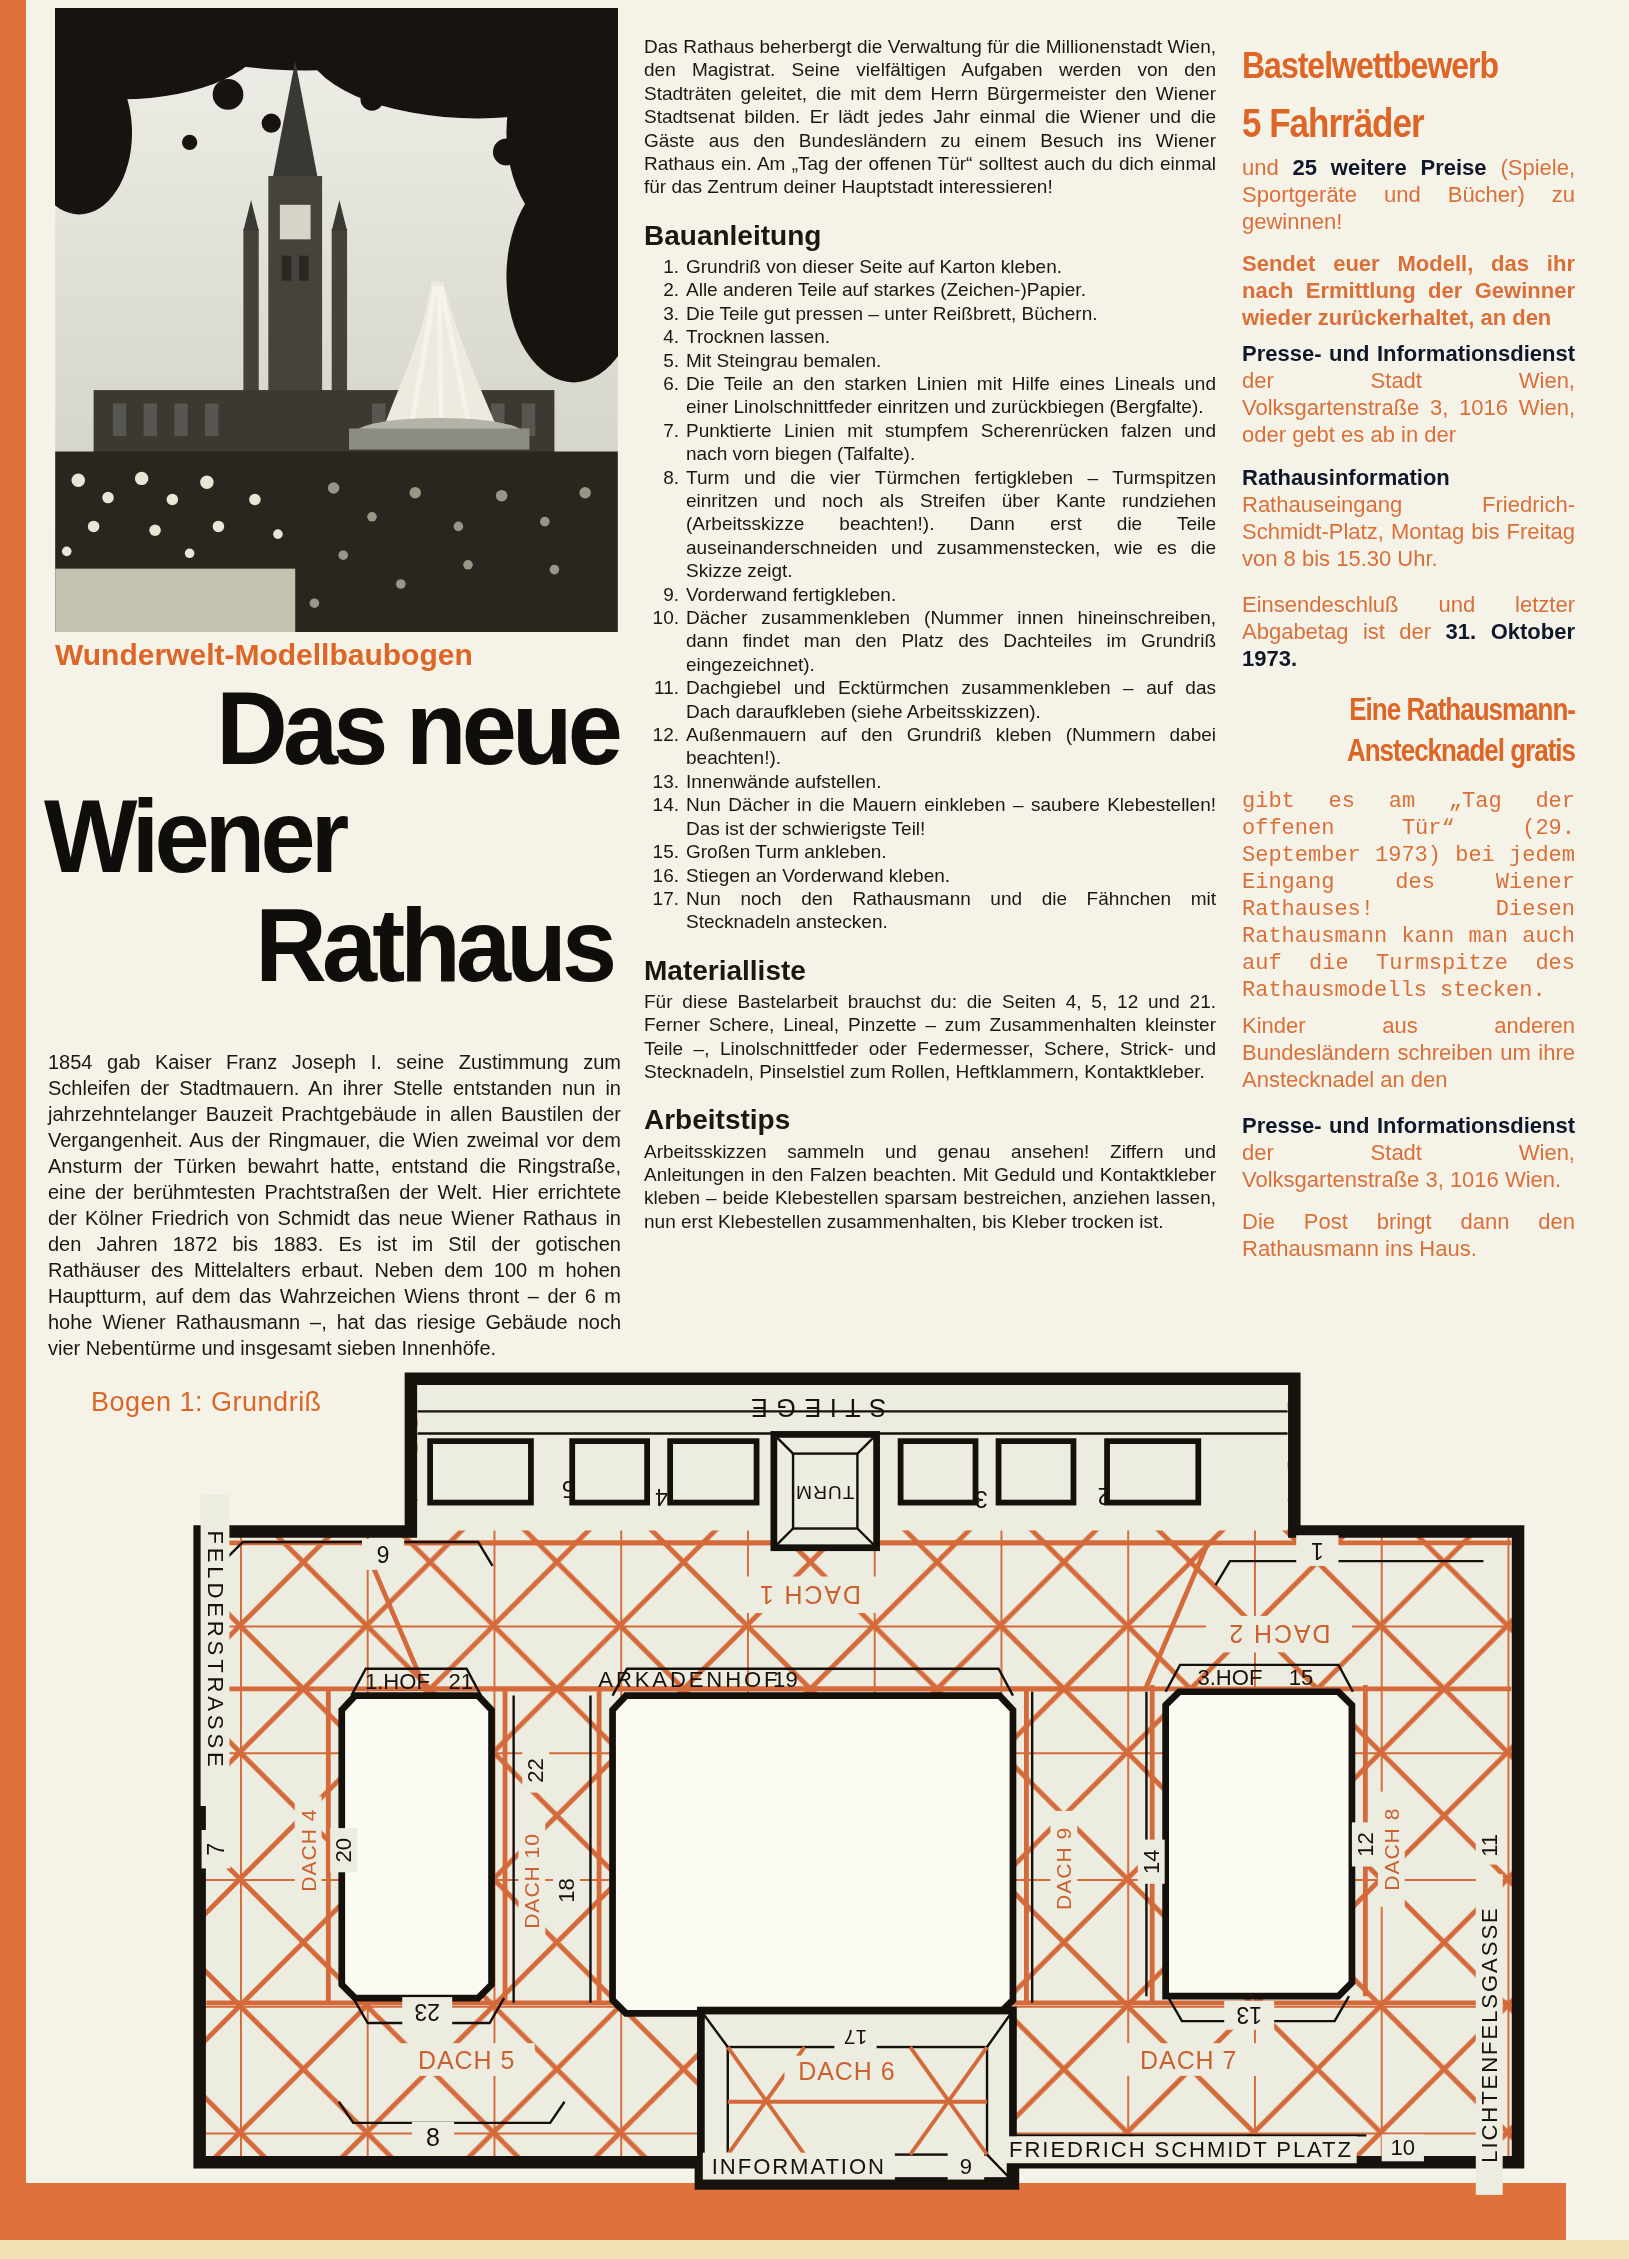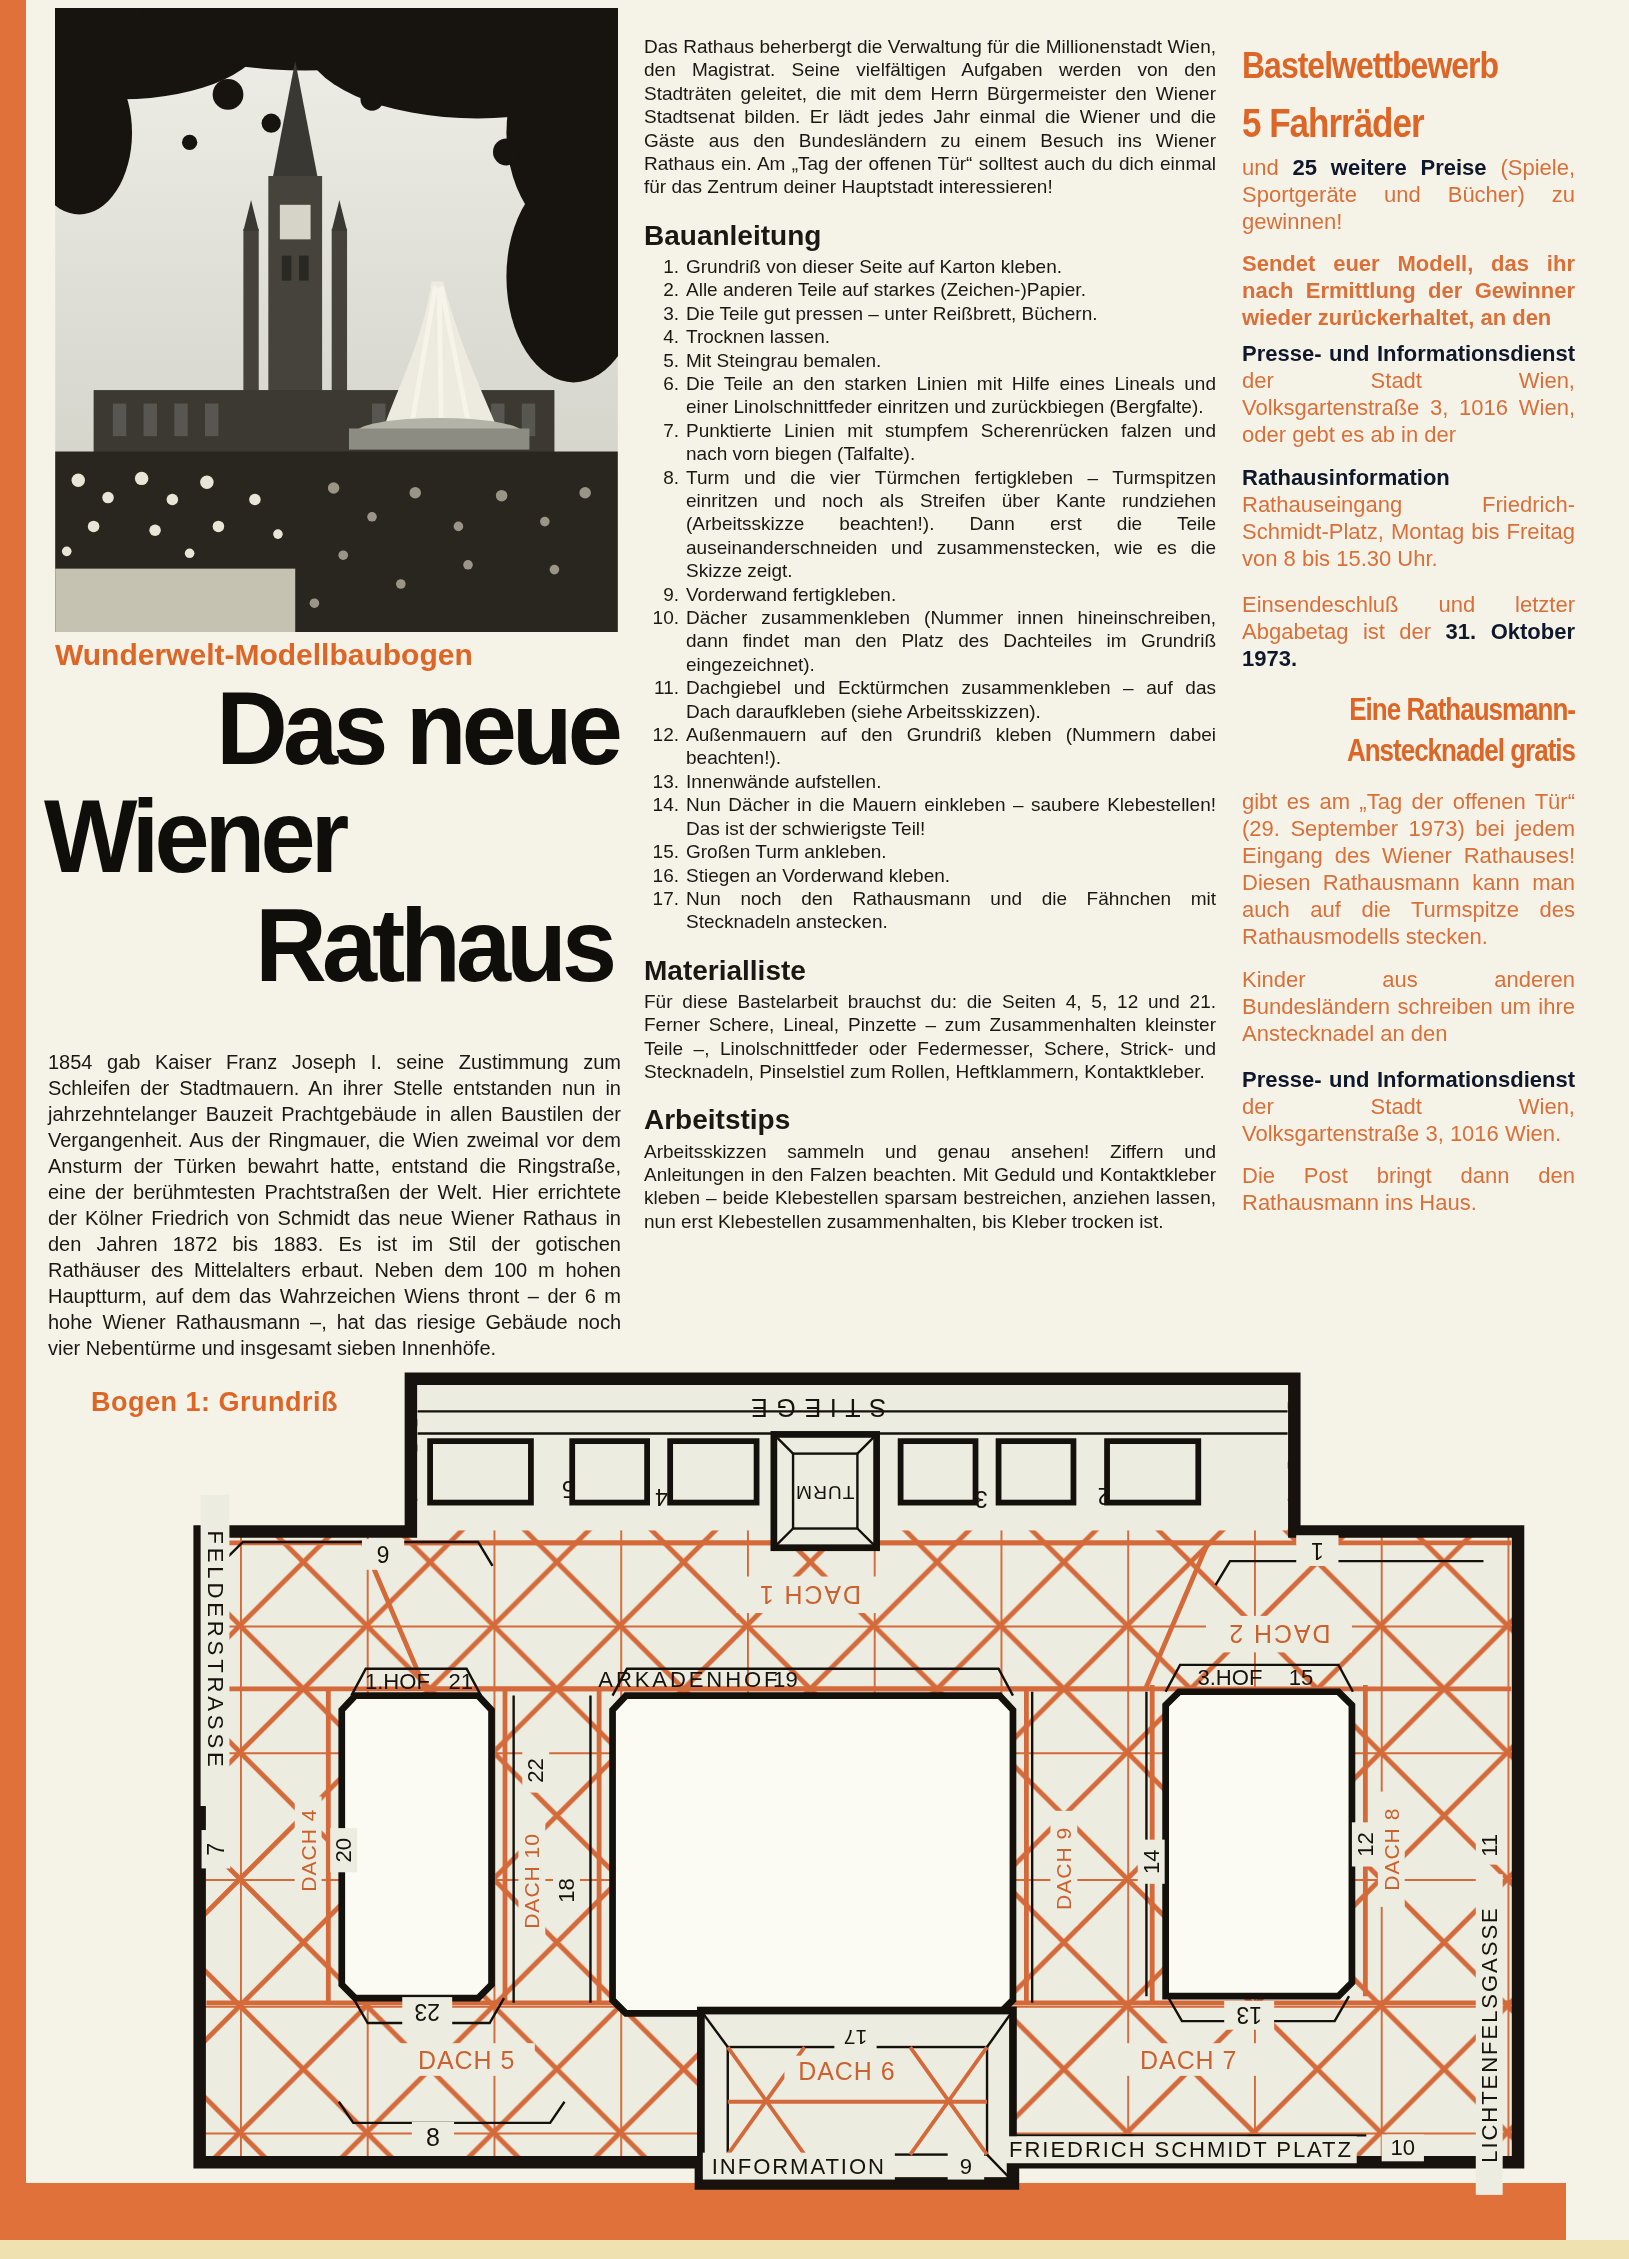--- a/index.html
+++ b/index.html
@@ -27,21 +27,21 @@
   ol.steps li::before{content:counter(step) ".";position:absolute;left:0;width:35px;text-align:right;}
   #right-col{left:1242px;top:50px;width:333px;font-size:22px;line-height:27px;color:#da6f38;}
   #right-col p{margin:0 0 15.4px 0;text-align:justify;}
   #right-col b{color:#0f172a;}
   .display{display:inline-block;font-weight:bold;color:#dd6526;letter-spacing:-1px;
            transform:scaleY(1.18);transform-origin:left top;}
   #rc-h1{font-size:32px;margin:0 0 25px 0;}
   #rc-h2{font-size:35px;margin:3.8px 0 21px 0;}
   #rc-h3{font-size:26px;line-height:35px;margin:17.3px 0 29px 0;text-align:right;}
   
-  #bogen-caption{left:91px;top:1387px;font-size:27px;font-weight:bold;color:#dd6526;letter-spacing:0.5px;}
+  #bogen-caption{left:91px;top:1387px;font-size:27px;font-weight:normal;color:#dd6526;letter-spacing:0.5px;}
   #plan{left:113px;top:1372px;}
 </style>
 </head>
 <body>
 
 <div class="abs" id="left-bar"></div>
 <div class="abs" id="bottom-band"></div>
 <div class="abs" id="bottom-strip"></div>
 
 <svg class="abs" id="photo" style="left:55px;top:7.7px;" width="563" height="624" viewBox="0 0 586 650">
@@ -174,21 +174,21 @@
 
 <div class="abs" id="right-col">
   <div><span class="display" id="rc-h1">Bastelwettbewerb</span></div>
   <div><span class="display" id="rc-h2">5 Fahrräder</span></div>
   <p><span>und </span><b>25 weitere Preise</b><span> (Spiele, Sportgeräte und Bücher) zu gewinnen!</span></p>
   <p style="margin-bottom:9px;font-weight:bold;">Sendet euer Modell, das ihr nach Ermittlung der Gewinner wieder zurückerhaltet, an den</p>
   <p><b>Presse- und Informationsdienst</b><span> der Stadt Wien, Volksgartenstraße 3, 1016 Wien, oder gebt es ab in der</span></p>
   <p style="margin-bottom:19px;"><b>Rathausinformation</b><br><span>Rathauseingang Friedrich-Schmidt-Platz, Montag bis Freitag von 8 bis 15.30 Uhr.</span></p>
   <p style="margin-bottom:9.6px;"><span>Einsendeschluß und letzter Abgabetag ist der </span><b>31. Oktober 1973.</b></p>
   <div id="rc-h3"><span class="display"><span>Eine Rathausmann-</span><br><span>Anstecknadel gratis</span></span></div>
-  <p style="margin-bottom:16px;">gibt es am „Tag der offenen Tür“ (29. September 1973) bei jedem Eingang des Wiener Rathauses! Diesen Rathausmann kann man auch auf die Turmspitze des Rathausmodells stecken.</p>
+  <p style="margin-bottom:8px;font-family:Liberation Mono, monospace;">gibt es am „Tag der offenen Tür“ (29. September 1973) bei jedem Eingang des Wiener Rathauses! Diesen Rathausmann kann man auch auf die Turmspitze des Rathausmodells stecken.</p>
   <p style="margin-bottom:19px;">Kinder aus anderen Bundesländern schreiben um ihre Anstecknadel an den</p>
   <p><b>Presse- und Informationsdienst</b><span> der Stadt Wien, Volksgartenstraße 3, 1016 Wien.</span></p>
   <p>Die Post bringt dann den Rathausmann ins Haus.</p>
 </div>
 
 <div class="abs" id="bogen-caption">Bogen 1:  Grundriß</div>
 
 <svg class="abs" id="plan" width="1460" height="845" viewBox="0 0 1520 880">
   <defs>
     <pattern id="xh" width="132" height="132" patternUnits="userSpaceOnUse">

